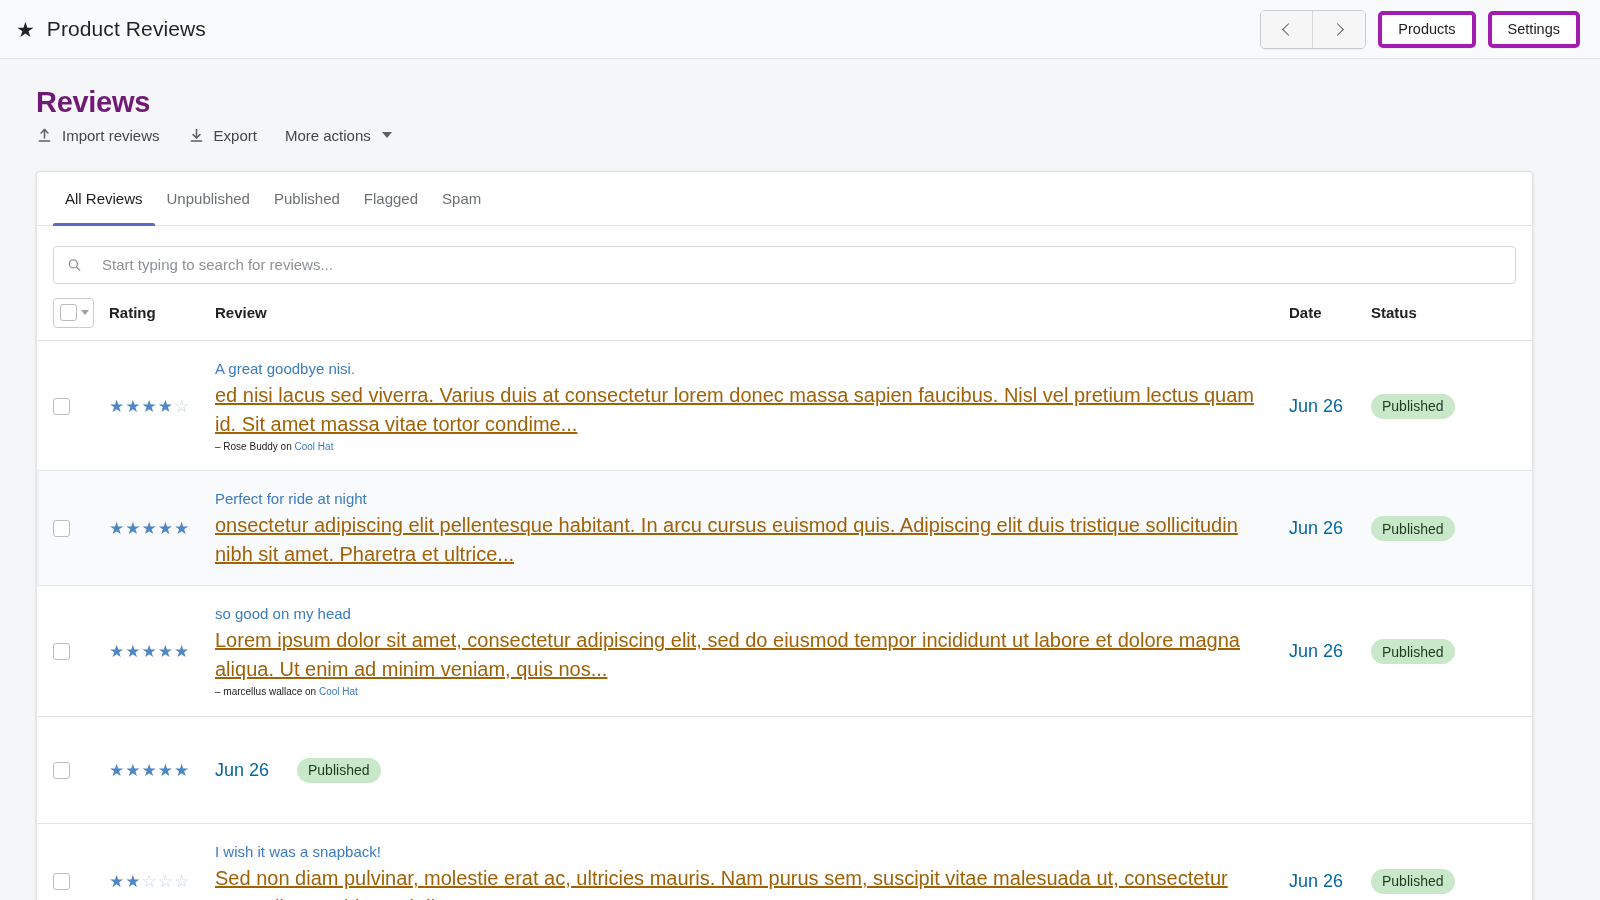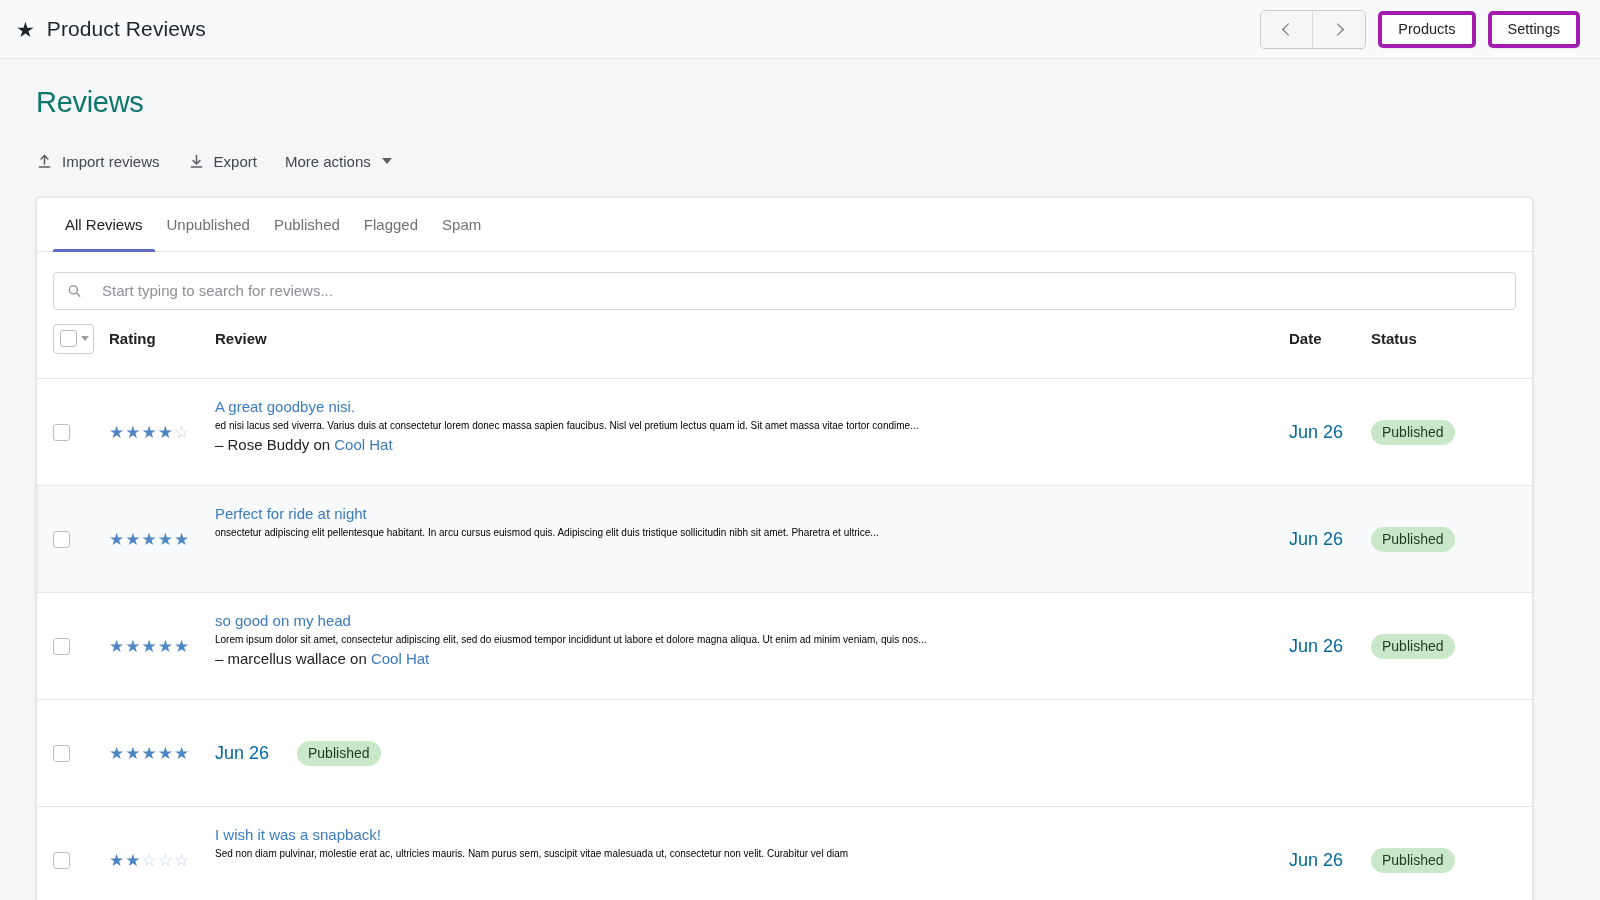--- a/index.html
+++ b/index.html
@@ -102,31 +102,31 @@
   .chev.left  { transform: rotate(-135deg); margin-left: 3px; }
   .chev.right { transform: rotate(45deg);  margin-right: 3px; }
 
   
   .page {
     padding: 28px 36px 0 36px;
   }
 
   .page-title {
     font-size: 29px;
-    font-weight: normal;
+    font-weight: bold;
     letter-spacing: -0.3px;
-    color: #0f766e;
+    color: #701a75;
     line-height: 1.1;
   }
 
   .page-actions {
     display: flex;
     align-items: center;
     gap: 28px;
-    margin-top: 32px;
+    margin-top: 6px;
   }
 
   .page-action {
     display: flex;
     align-items: center;
     gap: 9px;
     font-size: 15px;
     color: #44474a;
     cursor: pointer;
     background: none;
@@ -227,21 +227,21 @@
     background: transparent;
   }
   .search-input::placeholder { color: #8d9196; }
 
   
   .table { width: 100%; }
 
   .thead {
     display: flex;
     align-items: center;
-    padding: 0 16px 24px 16px;
+    padding: 0 16px 12px 16px;
     border-bottom: 1px solid #e4e5e7;
   }
 
   .col-check  { width: 56px; flex: none; display: flex; align-items: center; }
   .col-rating { width: 106px; flex: none; }
   .col-review { flex: 1 1 auto; min-width: 0; padding-right: 24px; }
   .col-date   { width: 82px; flex: none; }
   .col-status { width: 145px; flex: none; }
 
   .th {
@@ -318,27 +318,28 @@
   .review-title {
     font-size: 15px;
     color: #3b7bbf;
     cursor: pointer;
     display: block;
     margin-bottom: 2px;
     line-height: 1.4;
   }
 
   .review-body {
+    font-size: 20px;
+    color: #a16207;
+    line-height: 1.45;
+    text-decoration: underline;
+  }
+
+  .review-author {
     font-size: 10px;
-    color: #000000;
-    line-height: 1.45;
-  }
-
-  .review-author {
-    font-size: 15px;
     color: #202223;
     line-height: 1.45;
     margin-top: 1px;
   }
 
   .product-link {
     color: #3b7bbf;
     cursor: pointer;
   }
 

